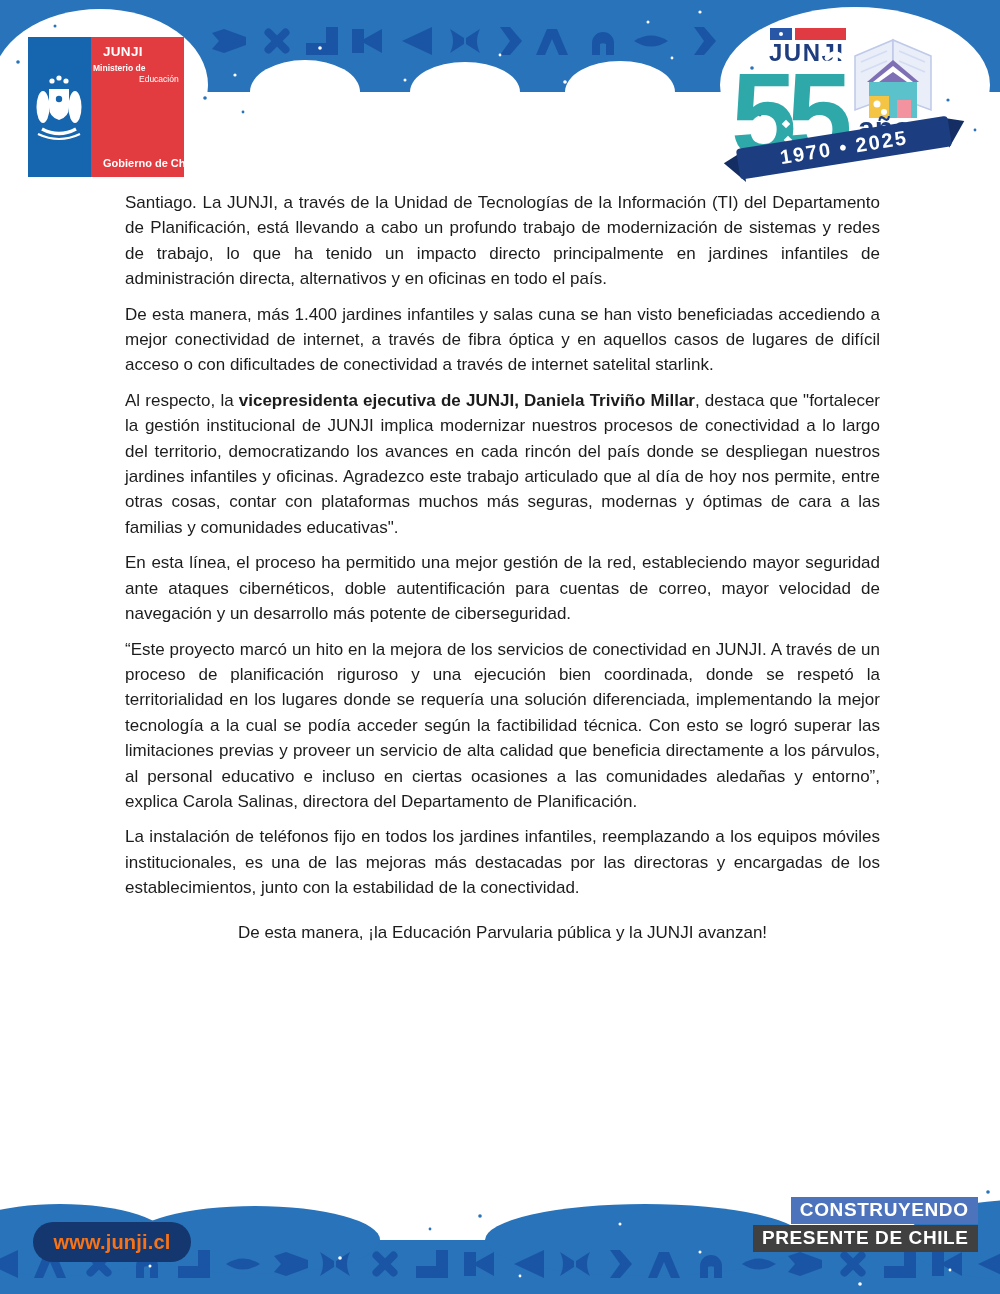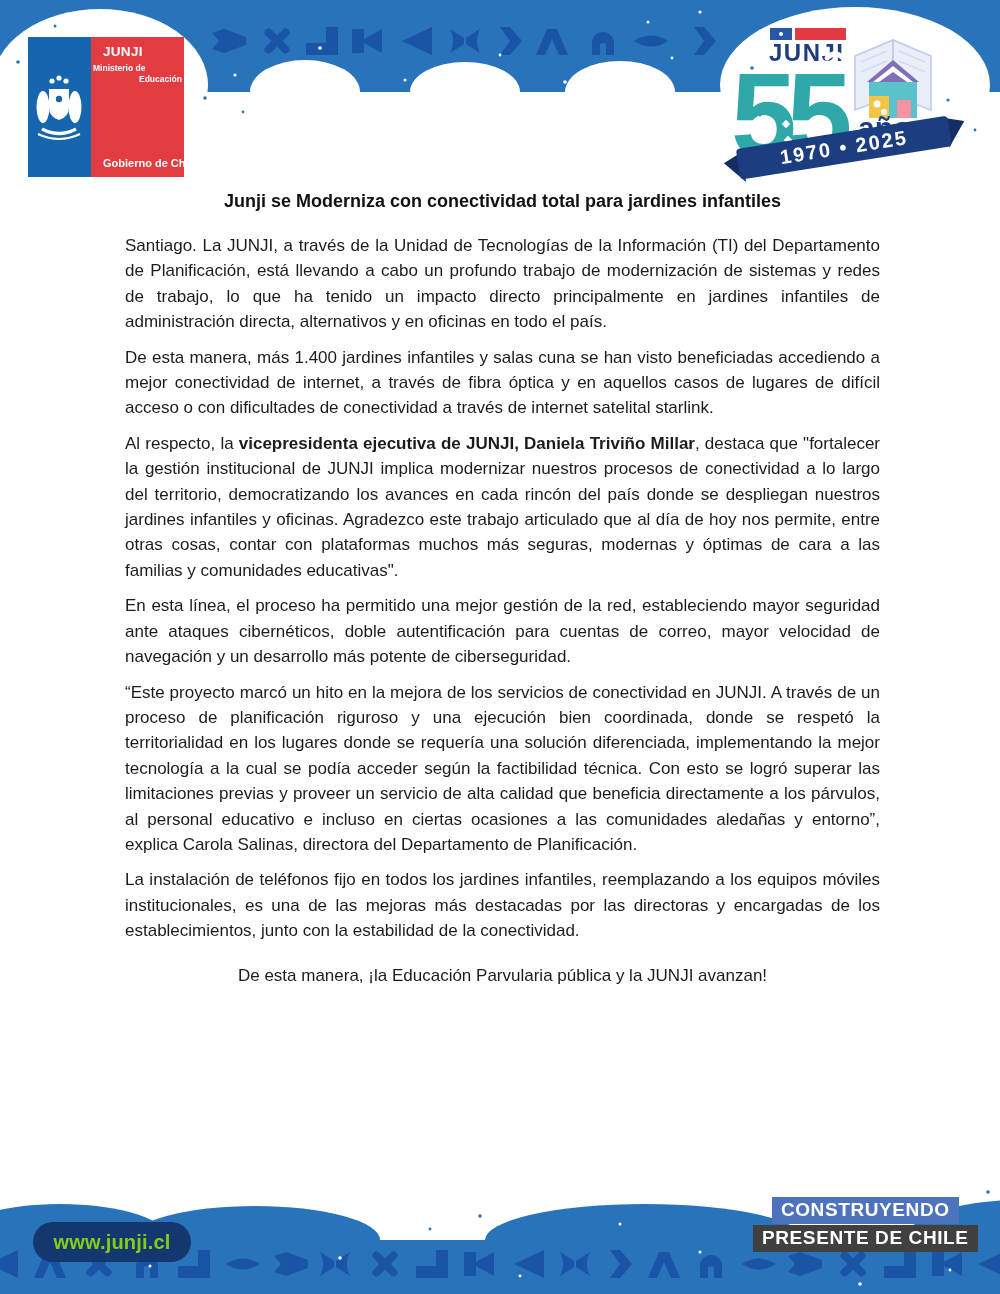--- a/index.html
+++ b/index.html
@@ -11,37 +11,37 @@
   #top-band{left:0;top:0;width:1000px;height:200px;}
   #footer-band{left:0;top:1134px;width:1000px;height:160px;}
   svg text{font-family:"Liberation Sans",sans-serif;}
 
   
   #gov-logo{left:28px;top:37px;width:156px;height:140px;display:flex;}
   #gov-blue{width:63px;height:140px;background:#1565AF;position:relative;}
   #gov-red{width:93px;height:140px;background:#E23C41;position:relative;color:#fff;}
   #gov-red .brand{position:absolute;left:12px;top:7px;font-size:13.5px;font-weight:bold;letter-spacing:.3px;}
   #gov-red .min1{position:absolute;left:2px;top:26px;font-size:8.5px;font-weight:bold;}
-  #gov-red .min2{position:absolute;left:12px;top:37px;font-size:8.5px;font-weight:bold;padding-left:36px;}
+  #gov-red .min2{position:absolute;left:12px;top:37px;font-size:8.5px;font-weight:normal;padding-left:36px;}
   #gov-red .gob{position:absolute;left:12px;bottom:8px;font-size:11px;font-weight:bold;white-space:nowrap;}
 
   
   #anniv{left:715px;top:8px;width:260px;height:182px;}
 
   
   #article{left:125px;top:190px;width:755px;color:#1c1c1c;}
   #article h1{margin:0 0 21px 0;font-size:18px;line-height:22px;text-align:center;font-weight:bold;color:#111;}
   #article p{margin:0 0 10px 0;font-size:17px;line-height:25.4px;text-align:justify;}
   #article p.center{text-align:center;margin-top:19px;}
 
   
   #site-pill{left:33px;top:1222px;width:158px;height:40px;background:#14376F;border-radius:21px;
-             display:flex;align-items:center;justify-content:center;color:#84cc16;
+             display:flex;align-items:center;justify-content:center;color:#f97316;
              font-size:20px;font-weight:bold;letter-spacing:.2px;}
-  #slogan{left:753px;top:1197px;display:flex;flex-direction:column;align-items:center;gap:1px;}
+  #slogan{left:753px;top:1197px;display:flex;flex-direction:column;align-items:flex-end;gap:1px;}
   #slogan .line{color:#fff;font-size:19px;font-weight:bold;letter-spacing:.6px;
                 padding:2px 9px 3px 9px;white-space:nowrap;}
   .slogan-blue{background:#4D73BD;}
   .slogan-red{background:#404040;}
 </style>
 </head>
 <body>
 
 <svg id="top-band" class="abs" viewBox="0 0 1000 200" aria-hidden="true">
   <defs>
@@ -165,21 +165,20 @@
 
   <g transform="rotate(-9 130 140)">
     <polygon points="27,128 8,136 27,158" fill="#142E63"></polygon>
     <polygon points="233,126 252,132 233,156" fill="#142E63"></polygon>
     <rect x="22" y="124" width="214" height="31" rx="4" fill="#1C3E80"></rect>
     <text x="129" y="146" font-size="20" font-weight="bold" fill="#ffffff" text-anchor="middle" letter-spacing="2">1970 • 2025</text>
   </g>
 </svg>
 
 <div id="article" class="abs">
-  <h1>Junji se Moderniza con conectividad total para jardines infantiles</h1>
   <p>Santiago. La JUNJI, a través de la Unidad de Tecnologías de la Información (TI) del Departamento de Planificación, está llevando a cabo un profundo trabajo de modernización de sistemas y redes de trabajo, lo que ha tenido un impacto directo principalmente en jardines infantiles de administración directa, alternativos y en oficinas en todo el país.</p>
   <p>De esta manera, más 1.400 jardines infantiles y salas cuna se han visto beneficiadas accediendo a mejor conectividad de internet, a través de fibra óptica y en aquellos casos de lugares de difícil acceso o con dificultades de conectividad a través de internet satelital starlink.</p>
   <p><span>Al respecto, la </span><strong>vicepresidenta ejecutiva de JUNJI, Daniela Triviño Millar</strong><span>, destaca que "fortalecer la gestión institucional de JUNJI implica modernizar nuestros procesos de conectividad a lo largo del territorio, democratizando los avances en cada rincón del país donde se despliegan nuestros jardines infantiles y oficinas. Agradezco este trabajo articulado que al día de hoy nos permite, entre otras cosas, contar con plataformas muchos más seguras, modernas y óptimas de cara a las familias y comunidades educativas".</span></p>
   <p>En esta línea, el proceso ha permitido una mejor gestión de la red, estableciendo mayor seguridad ante ataques cibernéticos, doble autentificación para cuentas de correo, mayor velocidad de navegación y un desarrollo más potente de ciberseguridad.</p>
   <p>“Este proyecto marcó un hito en la mejora de los servicios de conectividad en JUNJI. A través de un proceso de planificación riguroso y una ejecución bien coordinada, donde se respetó la territorialidad en los lugares donde se requería una solución diferenciada, implementando la mejor tecnología a la cual se podía acceder según la factibilidad técnica. Con esto se logró superar las limitaciones previas y proveer un servicio de alta calidad que beneficia directamente a los párvulos, al personal educativo e incluso en ciertas ocasiones a las comunidades aledañas y entorno”, explica Carola Salinas, directora del Departamento de Planificación.</p>
   <p>La instalación de teléfonos fijo en todos los jardines infantiles, reemplazando a los equipos móviles institucionales, es una de las mejoras más destacadas por las directoras y encargadas de los establecimientos, junto con la estabilidad de la conectividad.</p>
   <p class="center">De esta manera, ¡la Educación Parvularia pública y la JUNJI avanzan!</p>
 </div>
 
 <svg id="footer-band" class="abs" viewBox="0 0 1000 160" aria-hidden="true">

